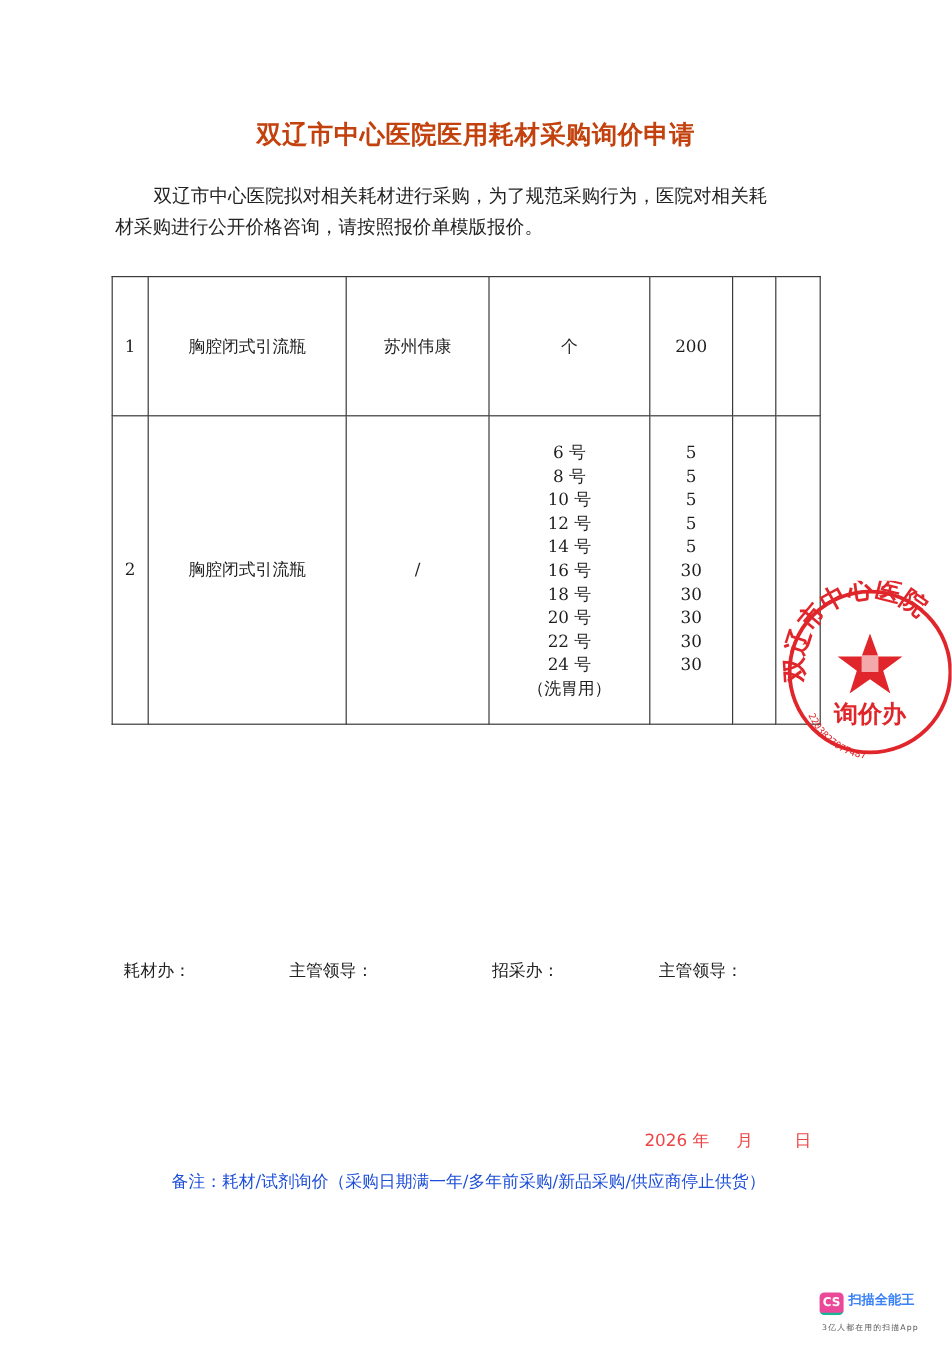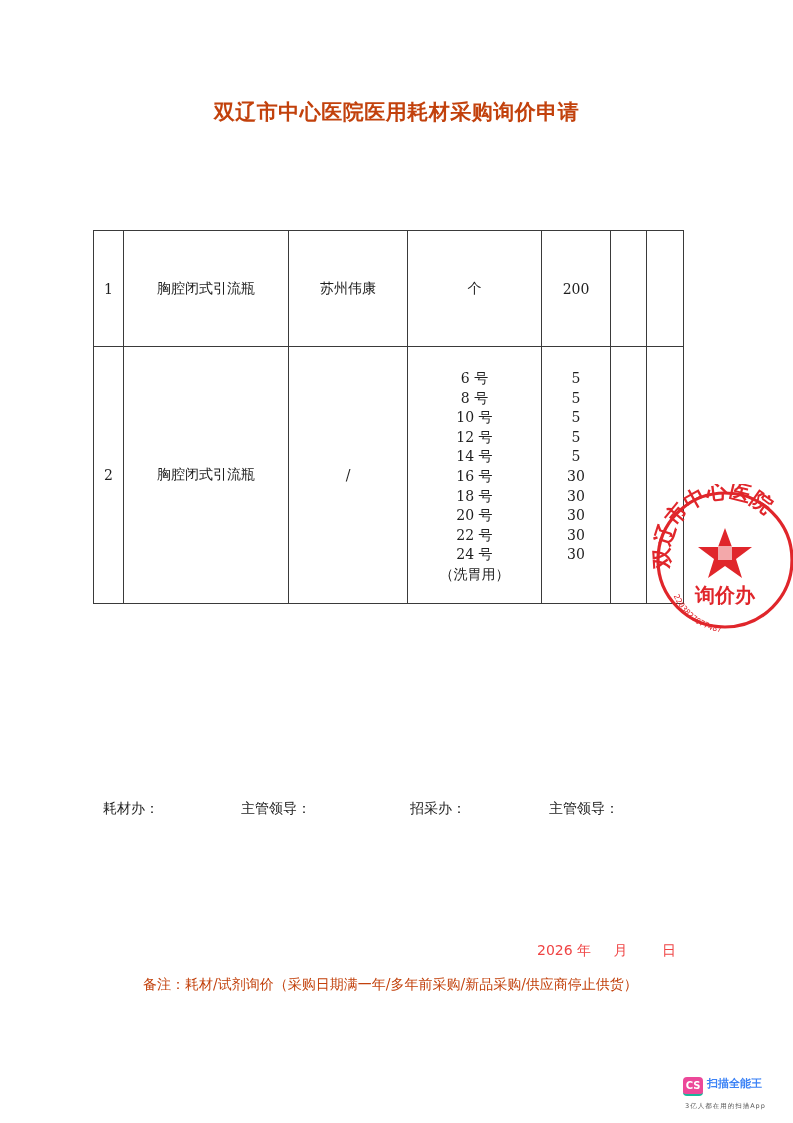--- a/index.html
+++ b/index.html
@@ -42,21 +42,21 @@
     position: absolute; top: 800px; left: 103px; width: 560px; height: 20px;
     font-size: 14px; color: #222;
   }
   .sigs span { position: absolute; top: 0; white-space: nowrap; }
   .date {
     position: absolute; top: 918px; left: 537px; font-size: 14px; color: #ef4444;
     white-space: nowrap; font-family: "DejaVu Sans", "Liberation Sans", sans-serif; margin-top: 24px;
   }
   .date span { display: inline-block; }
   .footnote {
-    position: absolute; top: 976px; left: 143px; font-size: 14px; color: #c2410c; white-space: nowrap;
+    position: absolute; top: 976px; left: 143px; font-size: 14px; color: #1d4ed8; white-space: nowrap;
   }
 
   
   .seal {
     position: absolute; left: 650px; top: 484px; width: 150px; height: 150px;
     pointer-events: none;
   }
 
   
   .wm { position: absolute; left: 683px; top: 1077px; width: 110px; height: 40px; }
@@ -74,20 +74,22 @@
     position: absolute; left: 2px; top: 25px; font-size: 6.5px; color: #555;
     font-family: "DejaVu Sans", sans-serif; white-space: nowrap; letter-spacing: 1px;
   }
 </style>
 </head>
 <body>
 
 <div class="title">双辽市中心医院医用耗材采购询价申请</div>
 
 <div class="intro">
+  <span class="l1">双辽市中心医院拟对相关耗材进行采购，为了规范采购行为，医院对相关耗</span>
+  <span class="l2">材采购进行公开价格咨询，请按照报价单模版报价。</span>
 </div>
 
 <table class="grid">
   <colgroup>
     <col class="col-num">
       <col class="col-name">
       <col class="col-mfr">
       <col class="col-spec">
     <col class="col-qty">
       <col class="col-price">

